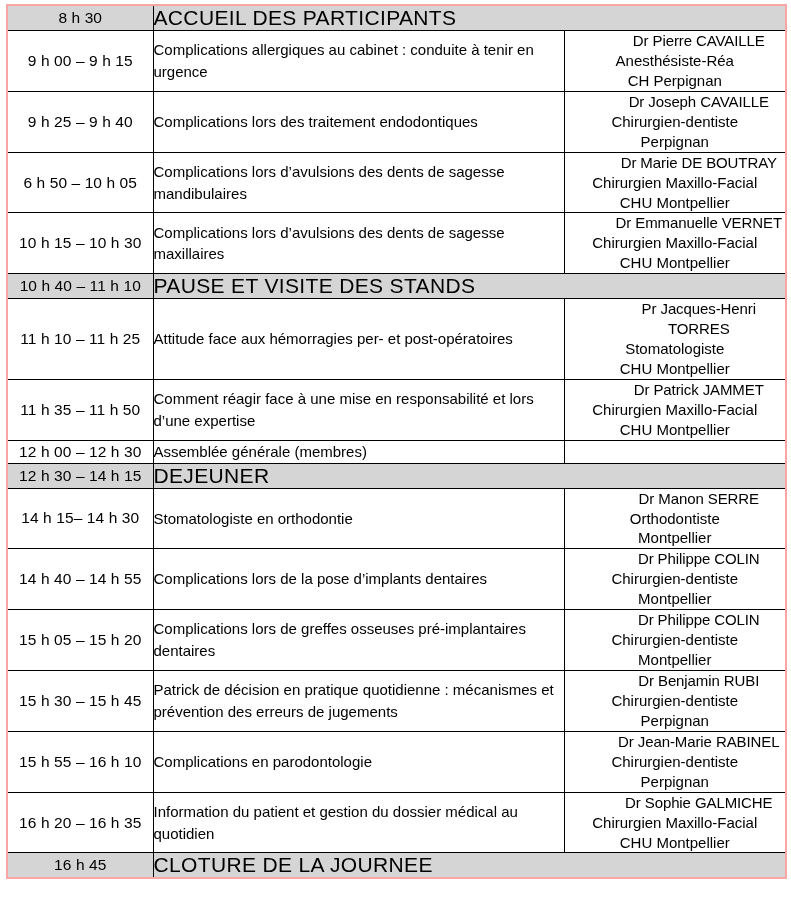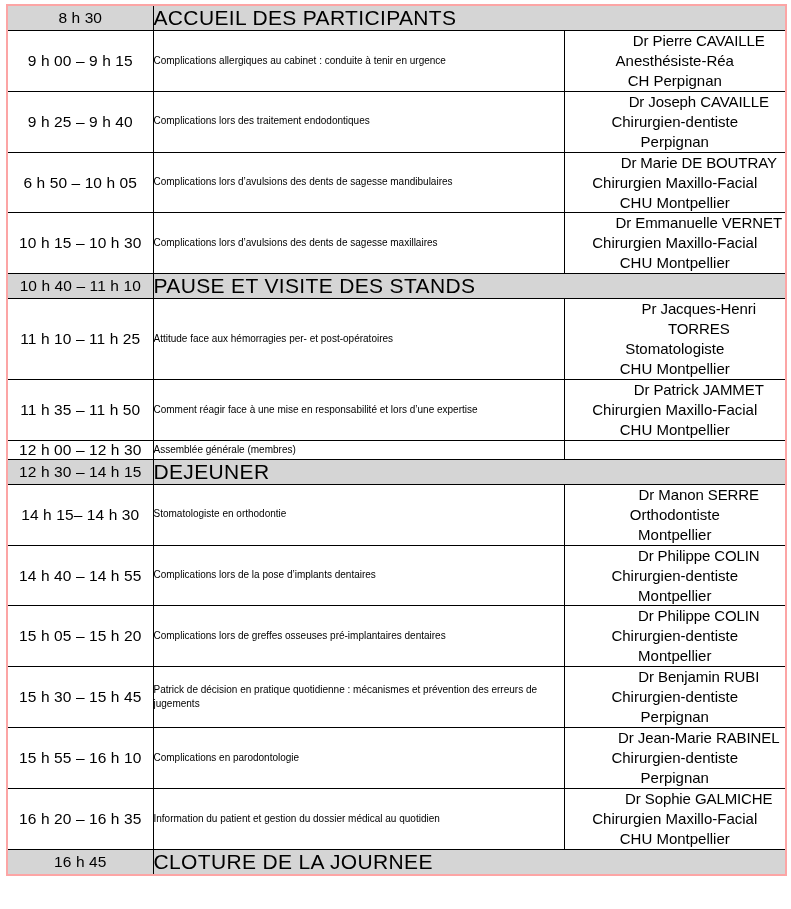--- a/index.html
+++ b/index.html
@@ -38,21 +38,21 @@
   .cell-time {
     text-align: center;
     font-size: 15.5px;
     letter-spacing: 0.1px;
     padding: 4px 3px;
     white-space: nowrap;
   }
 
   
   .cell-topic {
-    font-size: 10px;
+    font-size: 15px;
     line-height: 1.45;
     padding: 7px 8px 7px 11px;
     text-align: left;
     margin-left: 25px;
   }
 
   
   .cell-person {
     text-align: center;
     font-size: 15px;

